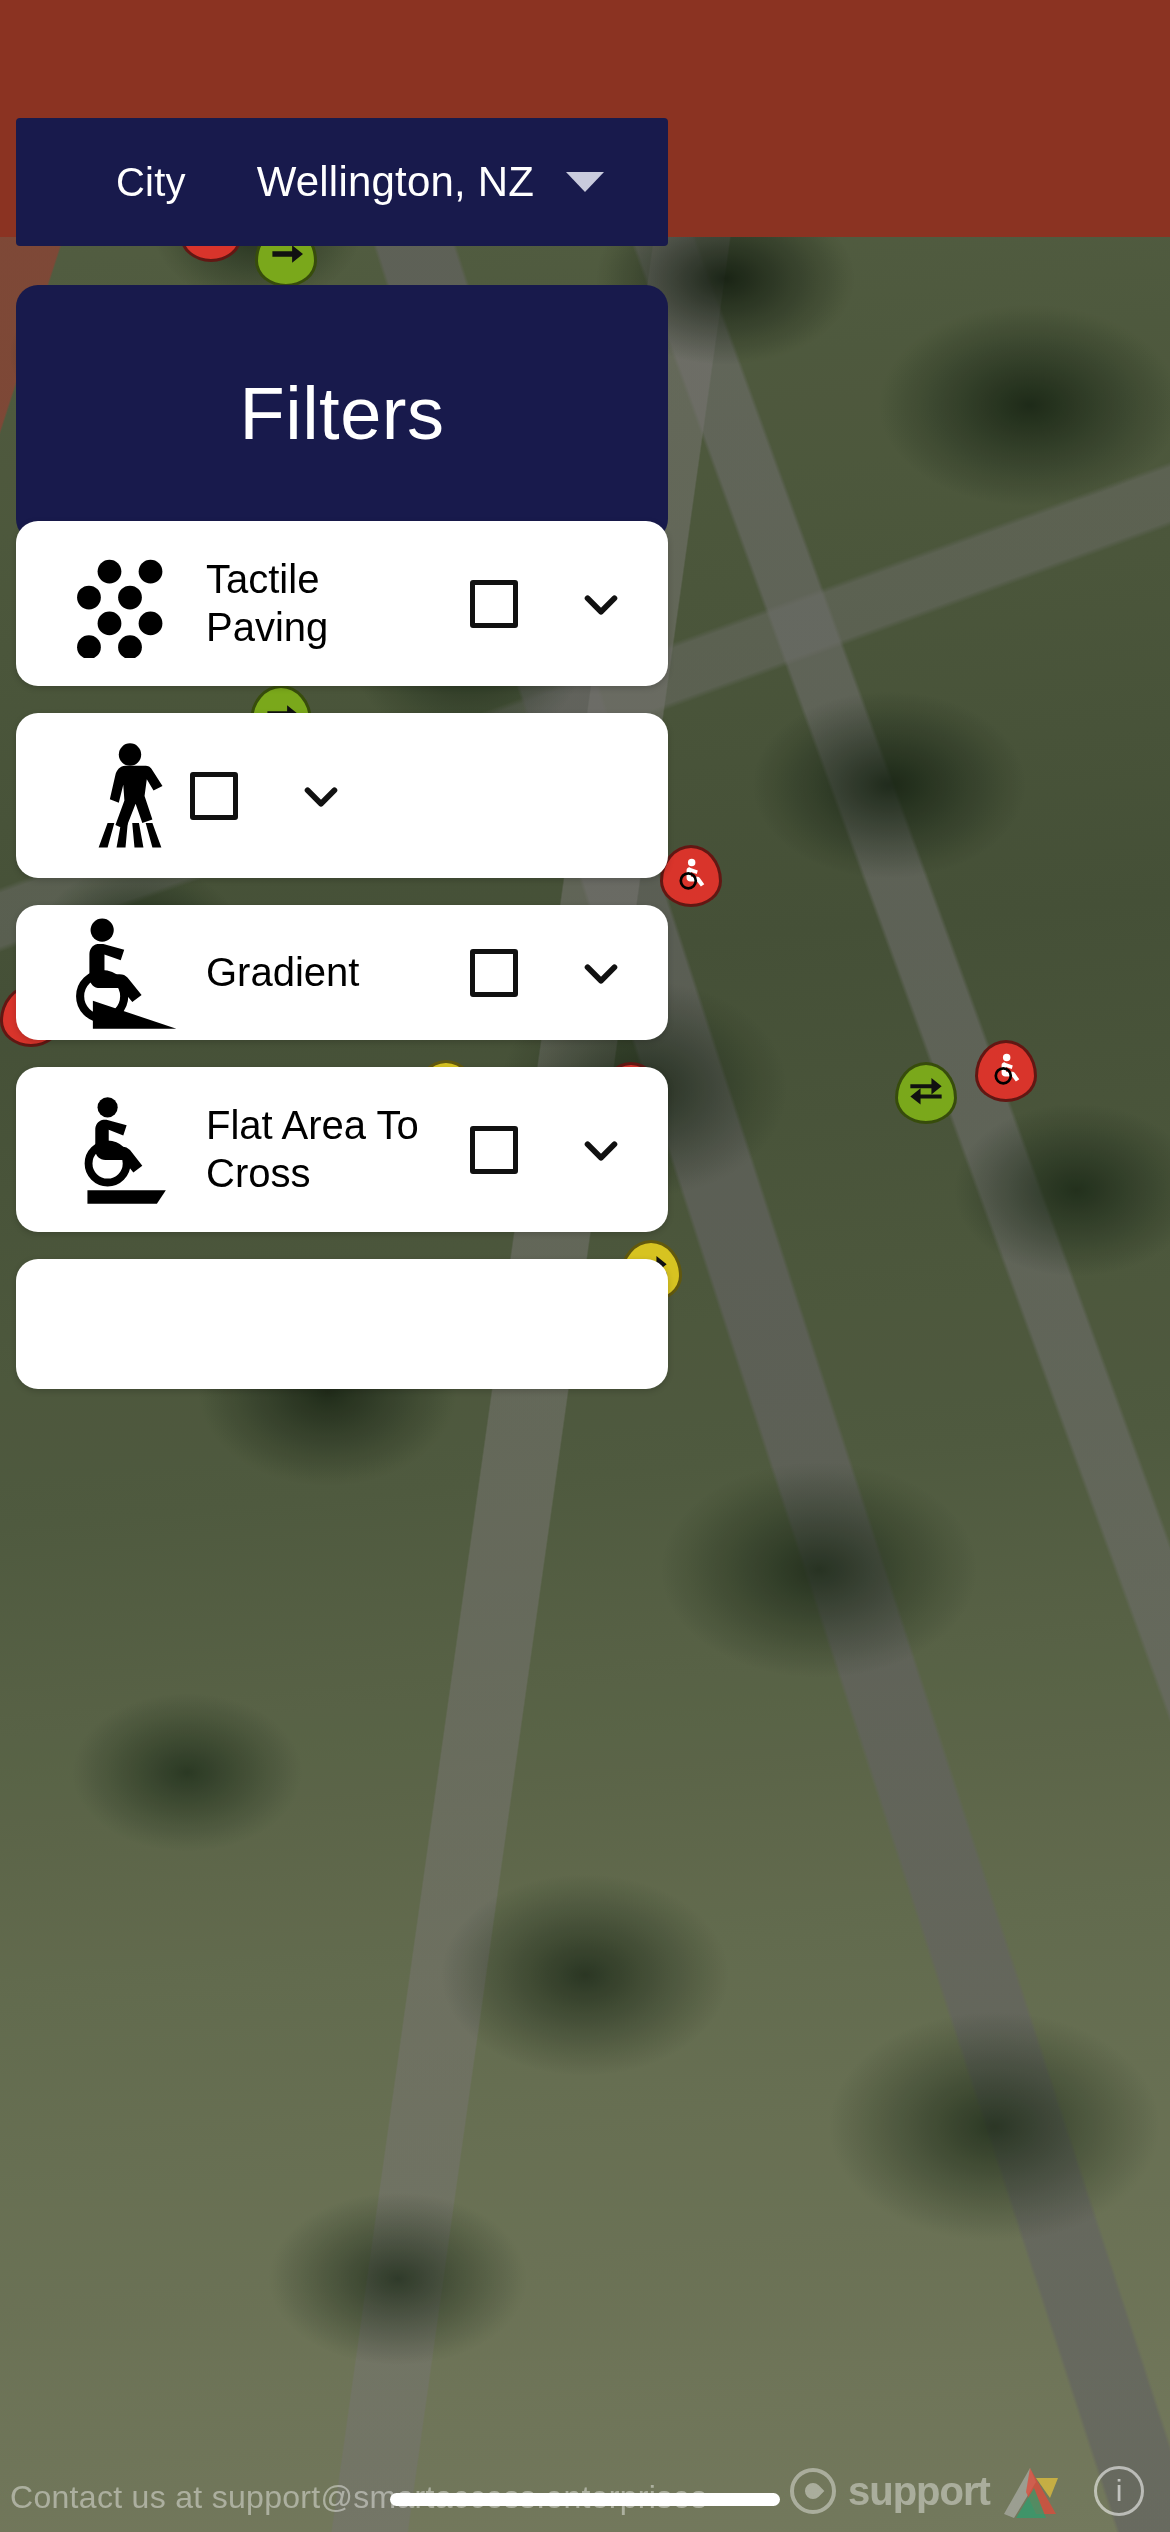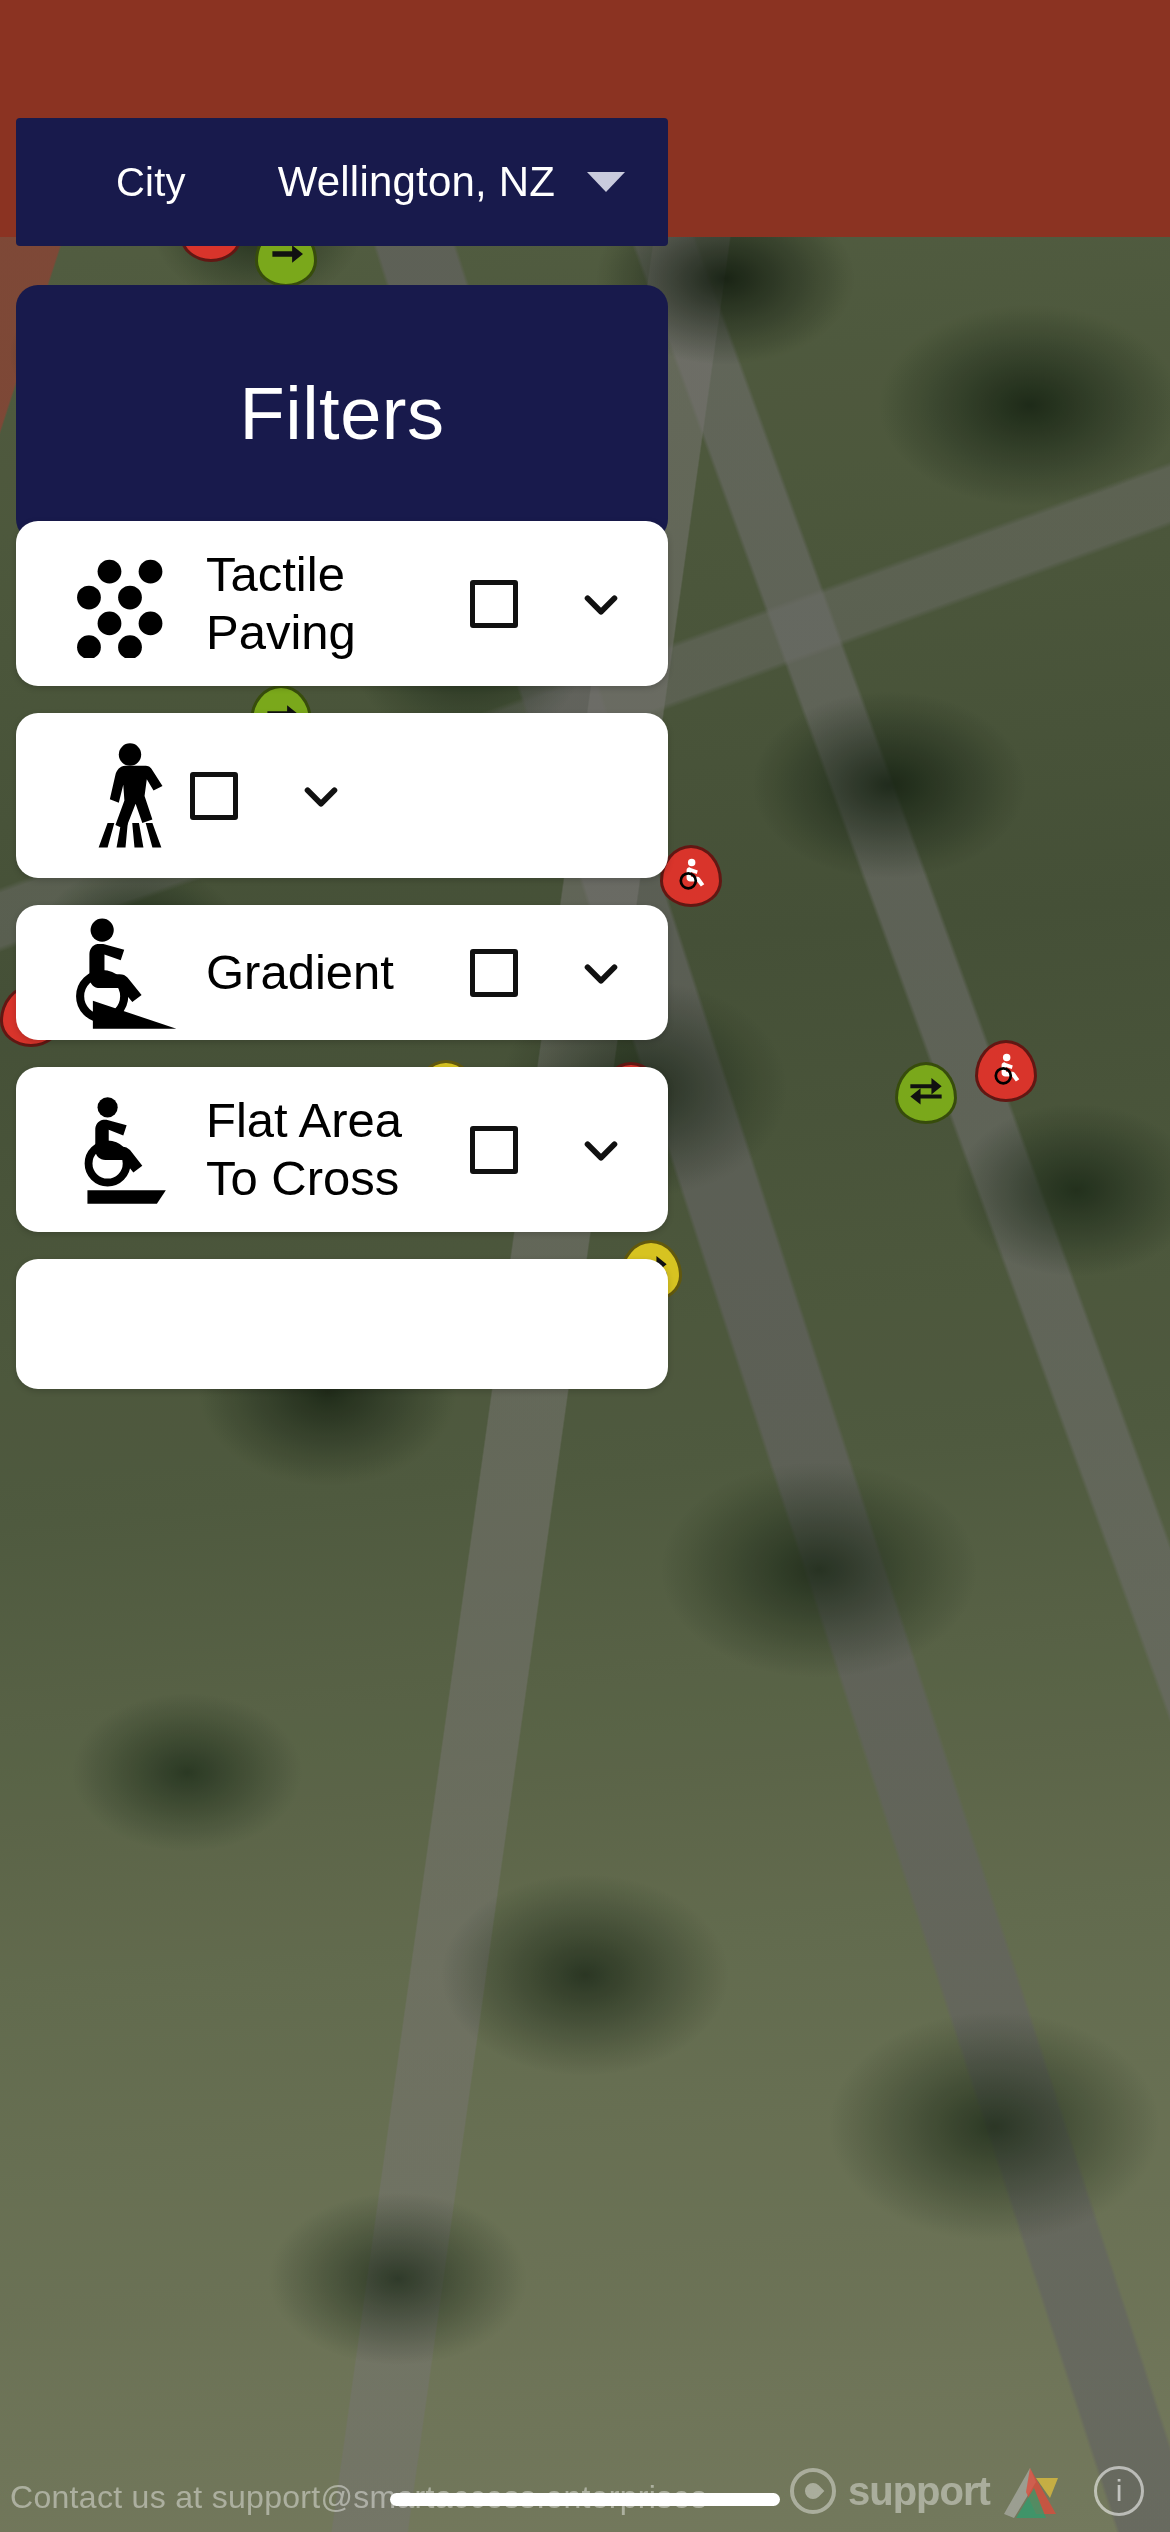--- a/index.html
+++ b/index.html
@@ -96,21 +96,21 @@
   }
   .city-label {
     color: #ffffff;
     font-size: 40px;
     margin-left: 100px;
     letter-spacing: .2px;
   }
   .city-value {
     color: #ffffff;
     font-size: 42px;
-    margin-left: 92px;
+    margin-left: 71px;
     letter-spacing: .2px;
   }
   .city-caret {
     width: 0; height: 0;
     border-left: 19px solid transparent;
     border-right: 19px solid transparent;
     border-top: 20px solid #c9cbdd;
     margin-left: 32px;
   }
 
@@ -156,21 +156,21 @@
     margin-left: 54px;
     display: flex;
     align-items: center;
     justify-content: center;
   }
   .card-icon svg { display: block; }
 
   .card-label {
     flex: 1;
     color: #000000;
-    font-size: 49px;
+    font-size: 40px;
     line-height: 1.18;
     margin-left: 16px;
     padding-right: 22px;
     word-break: break-word;
   }
 
   .card-checkbox {
     width: 48px; height: 48px;
     min-width: 48px;
     border: 5px solid #111111;

